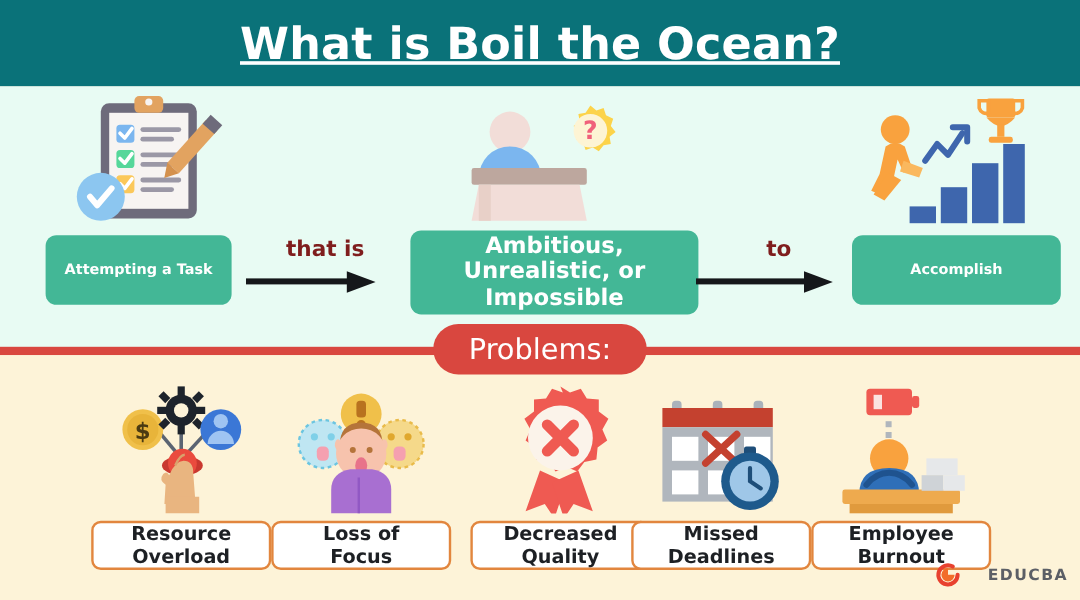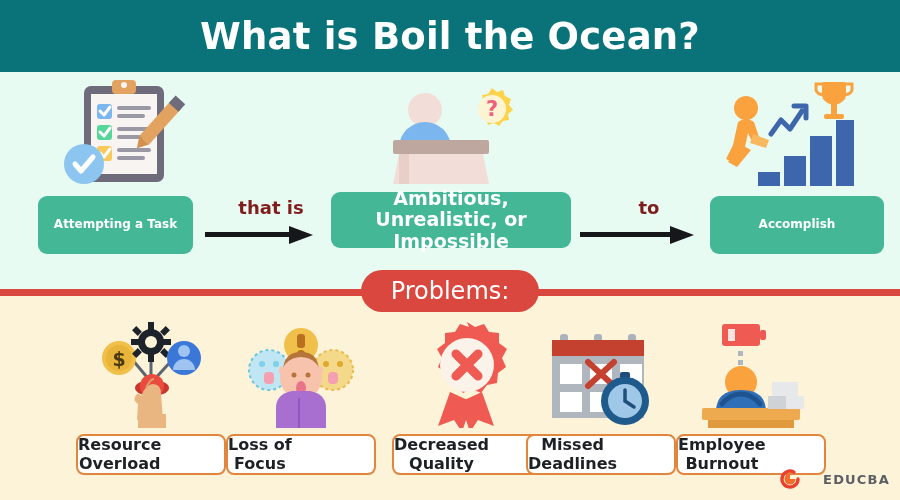--- a/index.html
+++ b/index.html
@@ -14,20 +14,21 @@
   
   .header{
     position:absolute;left:0;top:0;width:900px;height:72px;
     background:#0a7279;
     display:flex;align-items:center;justify-content:center;
   }
   .header-title{
     color:#ffffff;font-size:37px;font-weight:bold;letter-spacing:.2px;
     font-family:"DejaVu Sans",sans-serif;
     white-space:nowrap;
+    text-decoration:underline;
   }
 
   
   .top-section{
     position:absolute;left:0;top:72px;width:900px;height:220px;
     background:#e8fbf3;
   }
   .divider{
     position:absolute;left:0;top:289px;width:900px;height:7px;
     background:#d9473f;
@@ -38,21 +39,21 @@
   }
 
   
   .flow-box{
     position:absolute;background:#43b796;border-radius:9px;
     display:flex;align-items:center;justify-content:center;
     color:#ffffff;font-weight:bold;text-align:center;line-height:1.12;
     font-family:"DejaVu Sans",sans-serif;
   }
   .fb1{left:38px;top:196px;width:155px;height:58px;font-size:12px;}
-  .fb2{left:331px;top:192px;width:240px;height:56px;font-size:19px;}
+  .fb2{left:342px;top:192px;width:240px;height:70px;font-size:19px;}
   .fb3{left:710px;top:196px;width:174px;height:58px;font-size:12px;}
 
   
   .arrow-wrap{position:absolute;}
   .aw1{left:205px;top:197px;width:112px;height:56px;}
   .aw2{left:580px;top:197px;width:118px;height:56px;}
   .arrow-label{
     position:absolute;left:10px;top:0;width:100%;
     text-align:center;font-size:18px;font-weight:bold;color:#7f1d1d;
     font-family:"DejaVu Sans",sans-serif;
@@ -73,21 +74,21 @@
     color:#fff;font-size:24px;font-weight:normal;
     font-family:"DejaVu Sans",sans-serif;z-index:4;
   }
 
   
   .problem{position:absolute;top:320px;width:150px;}
   .p-icon{width:150px;height:108px;display:flex;align-items:flex-end;justify-content:center;}
   .p-label{
     margin-top:6px;width:100%;height:41px;box-sizing:border-box;
     background:#ffffff;border:2px solid #e2863e;border-radius:8px;
-    display:flex;align-items:center;justify-content:flex-start;
+    display:flex;align-items:center;justify-content:center;
     text-align:center;font-size:16px;font-weight:bold;color:#1d2024;
     line-height:1.18;font-family:"DejaVu Sans",sans-serif;
   }
   .pr0{left:76px;} .pr1{left:226px;} .pr2{left:392px;}
   .pr3{left:526px;} .pr4{left:676px;}
 
   
   .logo{
     position:absolute;right:10px;bottom:10px;
     display:flex;align-items:center;gap:22px;

